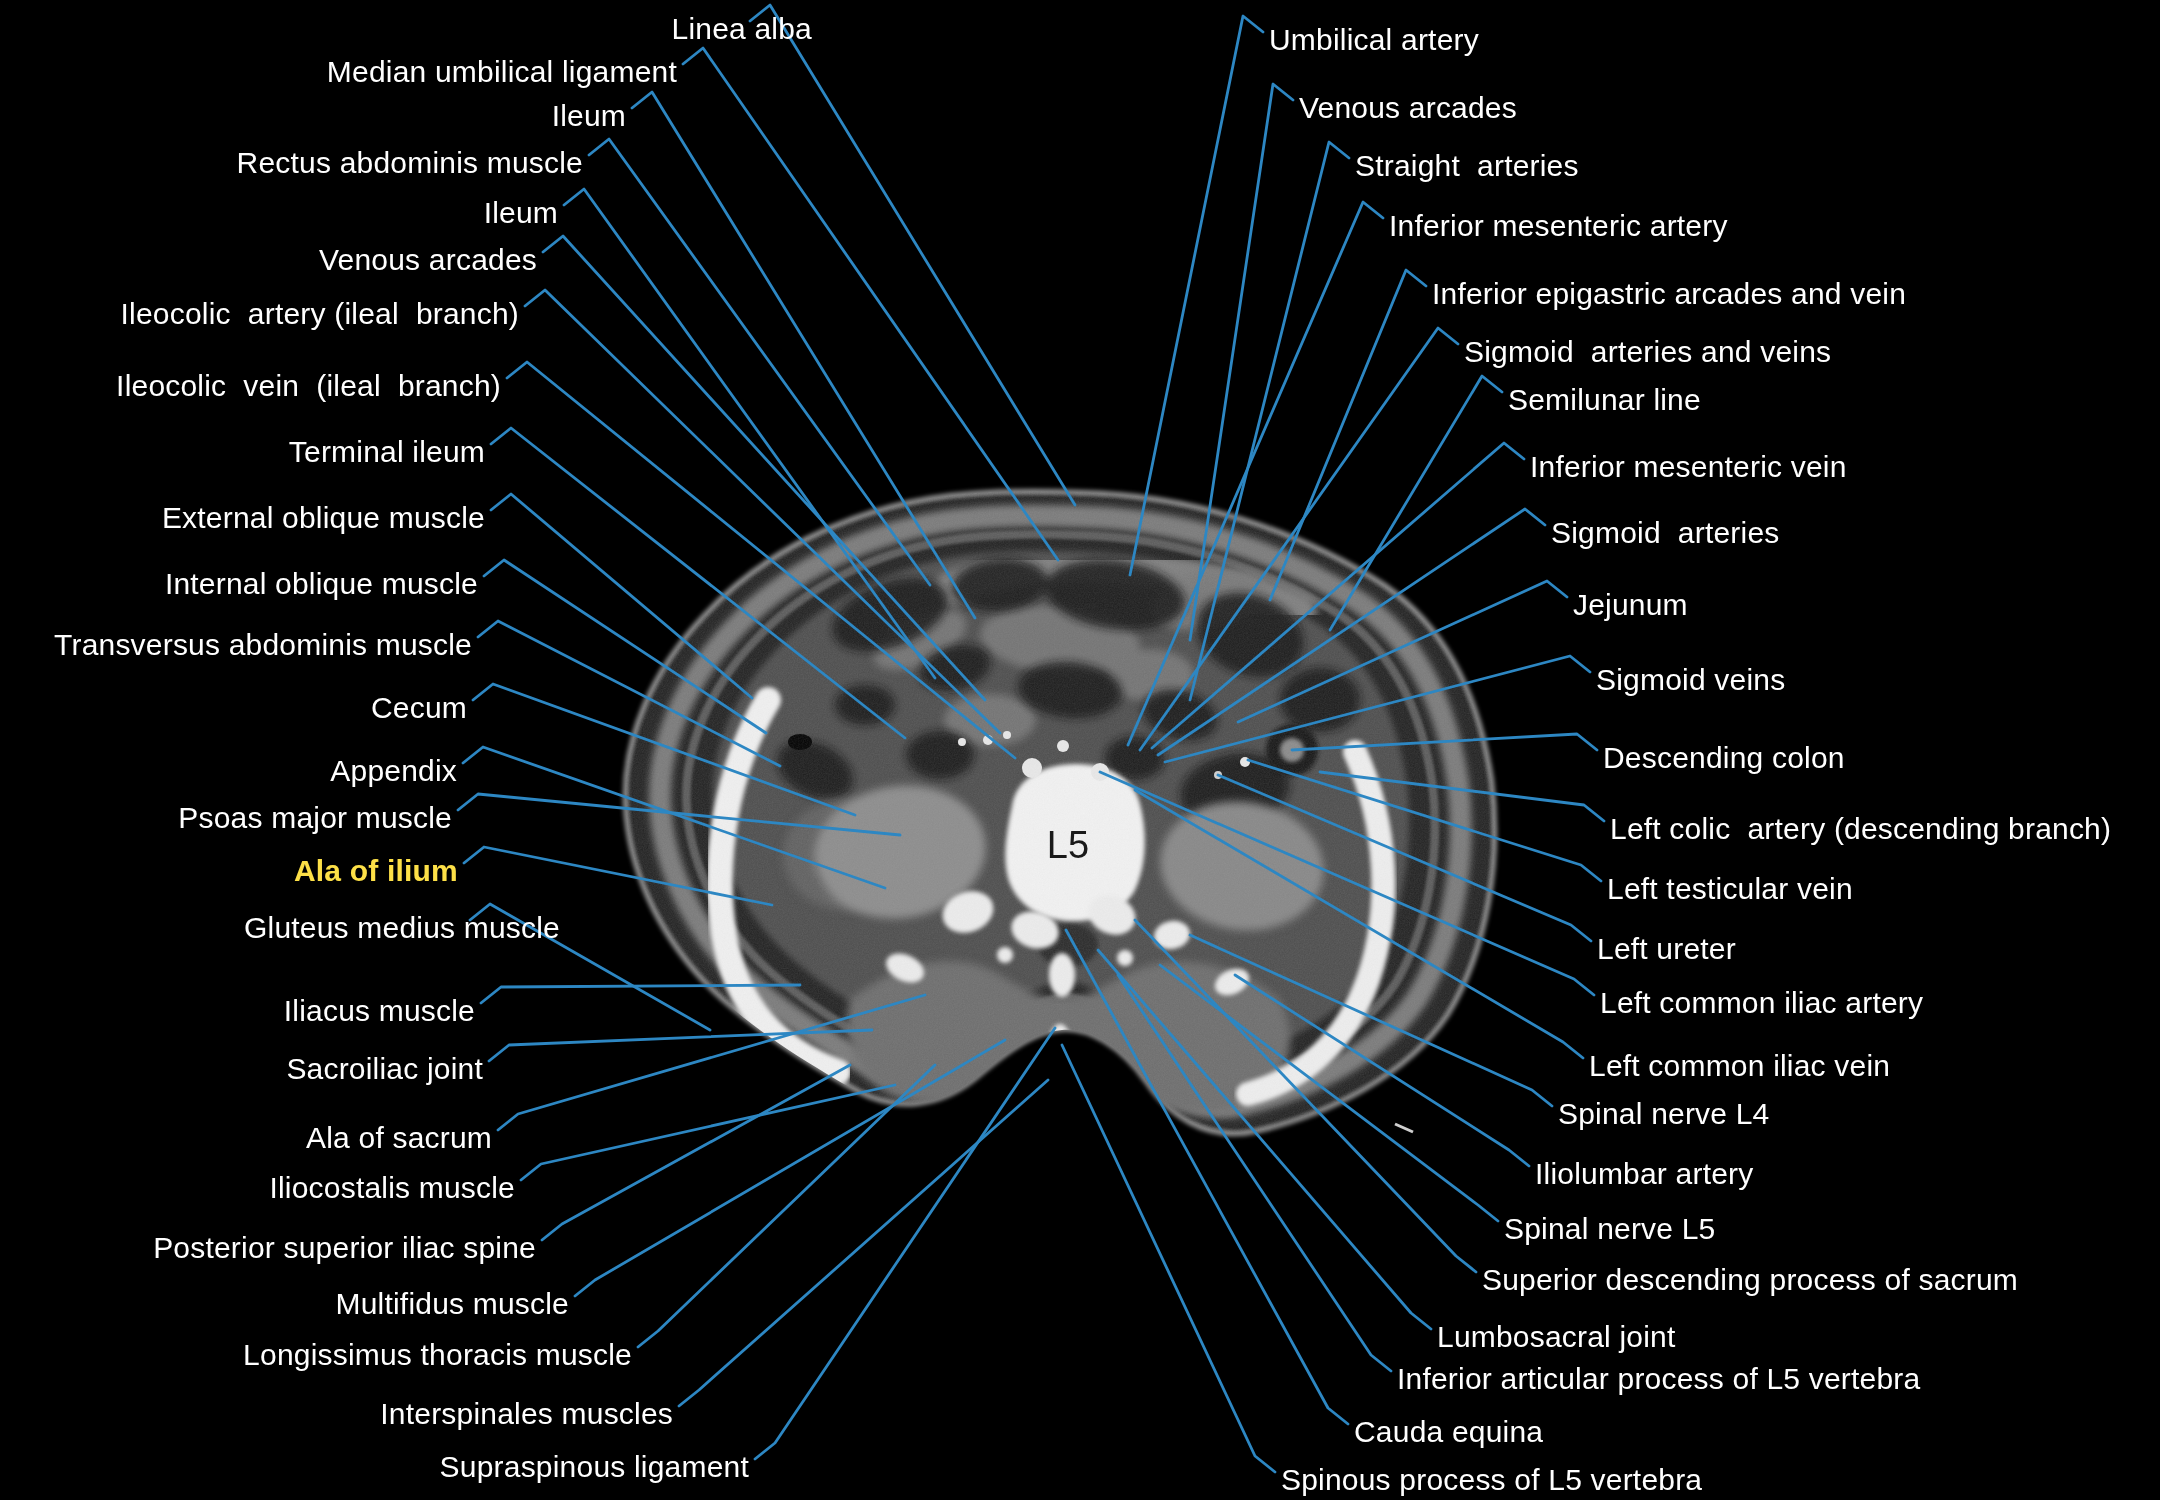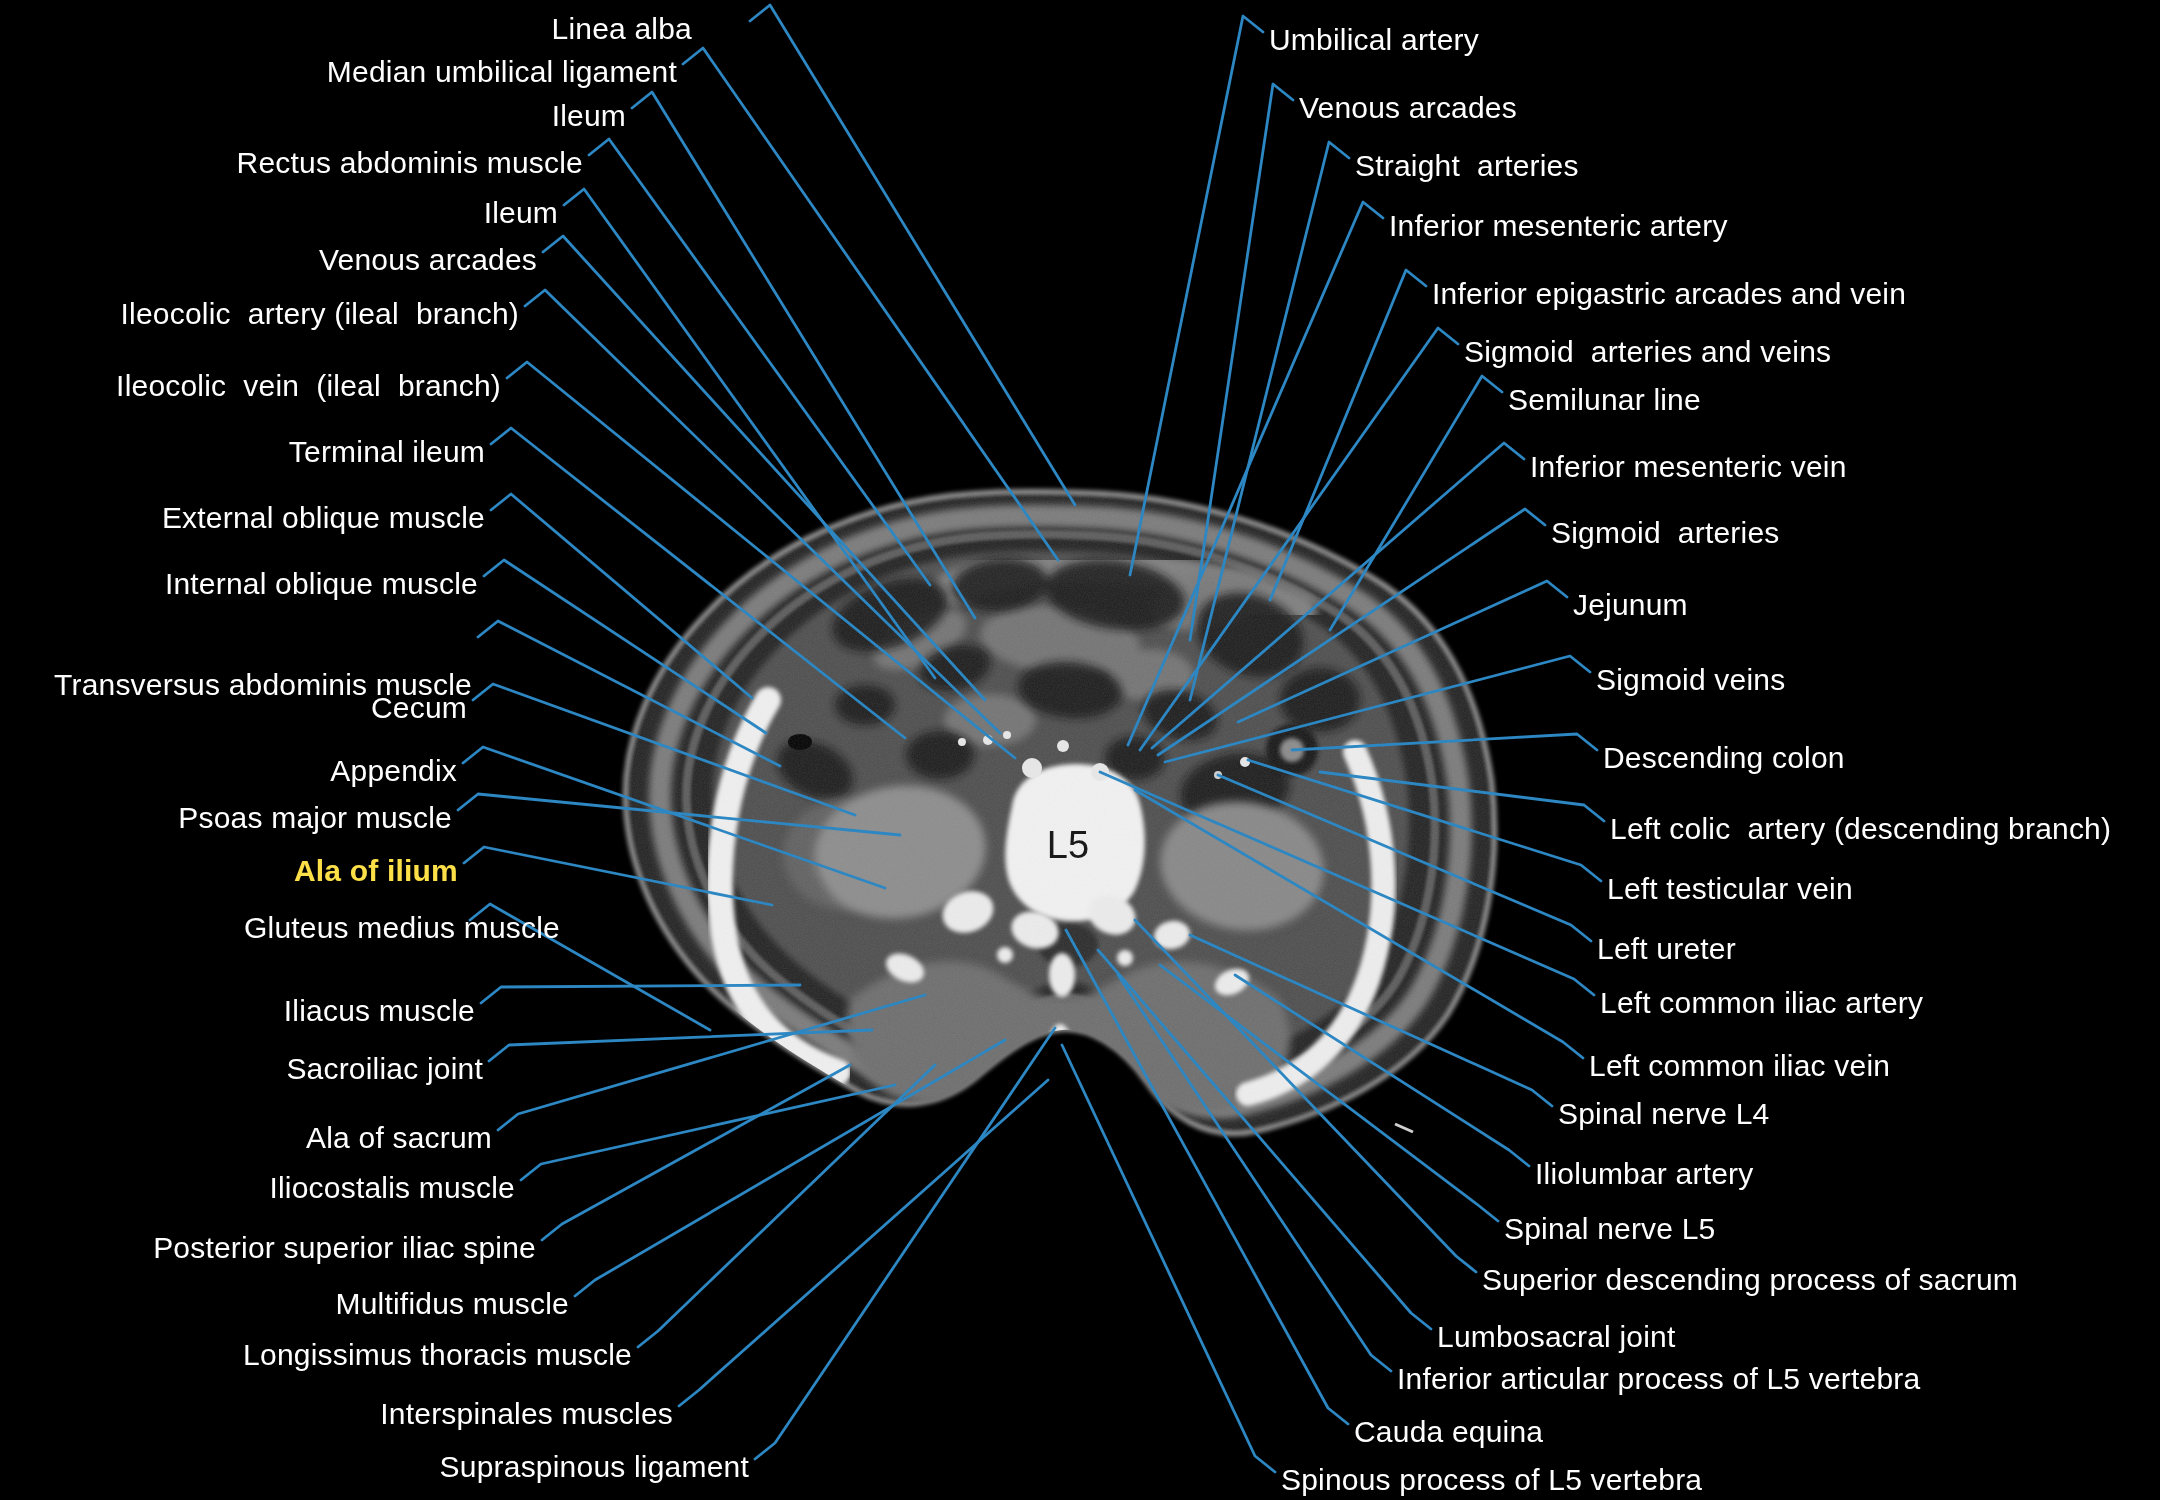--- a/index.html
+++ b/index.html
@@ -172,32 +172,32 @@
         <polyline points="1498,1221 1478,1205 1160,965"></polyline>
         <polyline points="1476,1272 1456,1256 1135,920"></polyline>
         <polyline points="1431,1329 1411,1313 1098,950"></polyline>
         <polyline points="1391,1371 1371,1355 1118,975"></polyline>
         <polyline points="1348,1424 1328,1408 1066,930"></polyline>
         <polyline points="1275,1472 1255,1456 1062,1045"></polyline>
       </g>
   </svg>
 
   <div id="labels">
-      <div class="label left" style="top: 11px; right: 1468px; color: rgb(255, 255, 255);">Linea alba</div>
+      <div class="label left" style="top: 11px; right: 1348px; color: rgb(255, 255, 255);">Linea alba</div>
       <div class="label left" style="top: 54px; right: 1483px; color: rgb(255, 255, 255);">Median umbilical ligament</div>
       <div class="label left" style="top: 98px; right: 1534px; color: rgb(255, 255, 255);">Ileum</div>
       <div class="label left" style="top: 145px; right: 1577px; color: rgb(255, 255, 255);">Rectus abdominis muscle</div>
       <div class="label left" style="top: 195px; right: 1602px; color: rgb(255, 255, 255);">Ileum</div>
       <div class="label left" style="top: 242px; right: 1623px; color: rgb(255, 255, 255);">Venous arcades</div>
       <div class="label left" style="top: 296px; right: 1641px; color: rgb(255, 255, 255);">Ileocolic  artery (ileal  branch)</div>
       <div class="label left" style="top: 368px; right: 1659px; color: rgb(255, 255, 255);">Ileocolic  vein  (ileal  branch)</div>
       <div class="label left" style="top: 434px; right: 1675px; color: rgb(255, 255, 255);">Terminal ileum</div>
       <div class="label left" style="top: 500px; right: 1675px; color: rgb(255, 255, 255);">External oblique muscle</div>
       <div class="label left" style="top: 566px; right: 1682px; color: rgb(255, 255, 255);">Internal oblique muscle</div>
-      <div class="label left" style="top: 627px; right: 1688px; color: rgb(255, 255, 255); margin-top: 40px;">Transversus abdominis muscle</div>
+      <div class="label left" style="top: 627px; right: 1688px; color: rgb(255, 255, 255);">Transversus abdominis muscle</div>
       <div class="label left" style="top: 690px; right: 1693px; color: rgb(255, 255, 255);">Cecum</div>
       <div class="label left" style="top: 753px; right: 1703px; color: rgb(255, 255, 255);">Appendix</div>
       <div class="label left" style="top: 800px; right: 1708px; color: rgb(255, 255, 255);">Psoas major muscle</div>
       <div class="label left" style="top: 853px; right: 1702px; color: #fde047; font-weight: bold;">Ala of ilium</div>
       <div class="label left" style="top: 910px; right: 1600px; color: rgb(255, 255, 255);">Gluteus medius muscle</div>
       <div class="label left" style="top: 993px; right: 1685px; color: rgb(255, 255, 255);">Iliacus muscle</div>
       <div class="label left" style="top: 1051px; right: 1677px; color: rgb(255, 255, 255);">Sacroiliac joint</div>
       <div class="label left" style="top: 1120px; right: 1668px; color: rgb(255, 255, 255);">Ala of sacrum</div>
       <div class="label left" style="top: 1170px; right: 1645px; color: rgb(255, 255, 255);">Iliocostalis muscle</div>
       <div class="label left" style="top: 1230px; right: 1624px; color: rgb(255, 255, 255);">Posterior superior iliac spine</div>

